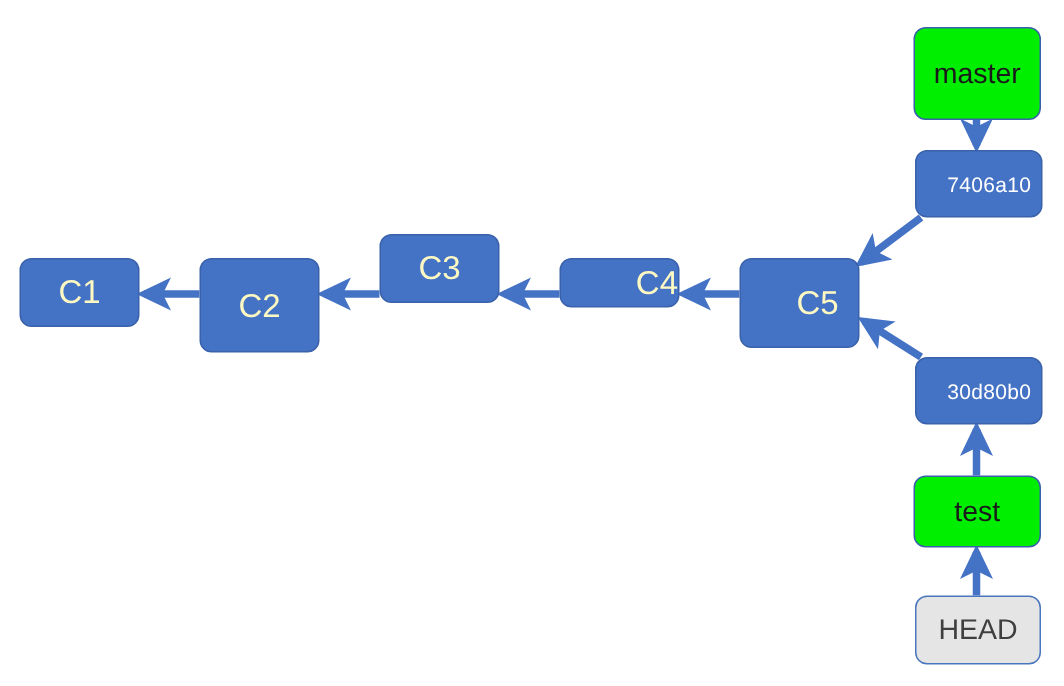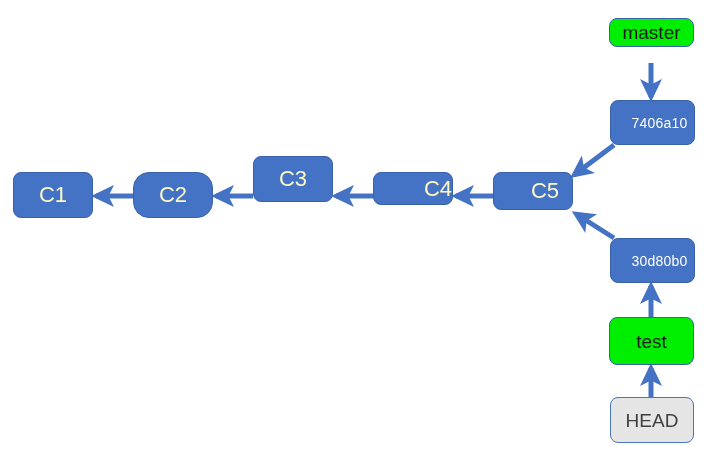--- a/index.html
+++ b/index.html
@@ -90,36 +90,36 @@
         <line x1="614" y1="238" x2="576" y2="214" marker-end="url(#arrowhead)" stroke="#4472c4"></line>
         <line x1="651" y1="317" x2="651" y2="286" marker-end="url(#arrowhead)" stroke="#4472c4"></line>
         <line x1="651" y1="397" x2="651" y2="368" marker-end="url(#arrowhead)" stroke="#4472c4"></line>
       </g>
   </svg>
 
   <div id="node-layer">
       <div class="node node-commit" style="left: 13px; top: 172px; width: 80px; height: 46px;">
         <span class="node-label">C1</span>
       </div>
-      <div class="node node-commit" style="left: 133px; top: 172px; width: 80px; height: 46px; border-radius: 16px;">
+      <div class="node node-commit" style="left: 133px; top: 172px; width: 80px; height: 63px;">
         <span class="node-label">C2</span>
       </div>
       <div class="node node-commit" style="left: 253px; top: 156px; width: 80px; height: 46px;">
         <span class="node-label">C3</span>
       </div>
       <div class="node node-commit" style="left: 373px; top: 172px; width: 80px; height: 33px; justify-content: flex-end;">
         <span class="node-label">C4</span>
       </div>
-      <div class="node node-commit" style="left: 493px; top: 172px; width: 80px; height: 38px; padding-left: 24px;">
+      <div class="node node-commit" style="left: 493px; top: 172px; width: 80px; height: 60px; padding-left: 24px;">
         <span class="node-label">C5</span>
       </div>
       <div class="node node-hash" style="left: 610px; top: 100px; width: 85px; height: 45px;">
         <span class="node-label">7406a10</span>
       </div>
-      <div class="node node-branch" style="left: 609px; top: 18px; width: 85px; height: 29px;">
+      <div class="node node-branch" style="left: 609px; top: 18px; width: 85px; height: 62px;">
         <span class="node-label">master</span>
       </div>
       <div class="node node-hash" style="left: 610px; top: 238px; width: 85px; height: 45px;">
         <span class="node-label">30d80b0</span>
       </div>
       <div class="node node-branch" style="left: 609px; top: 317px; width: 85px; height: 48px;">
         <span class="node-label">test</span>
       </div>
       <div class="node node-head" style="left: 610px; top: 397px; width: 84px; height: 46px;">
         <span class="node-label">HEAD</span>

